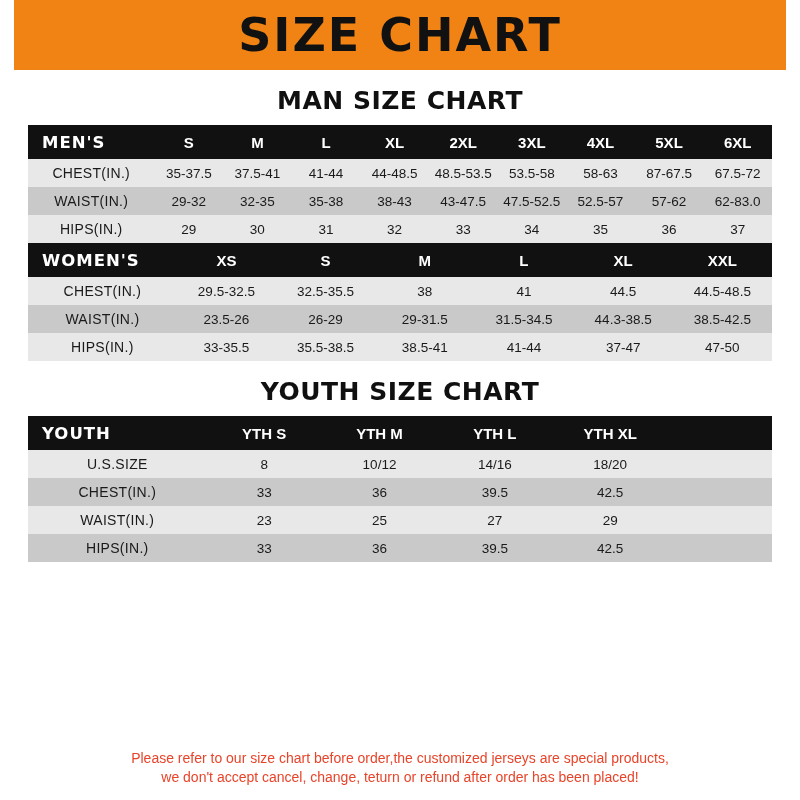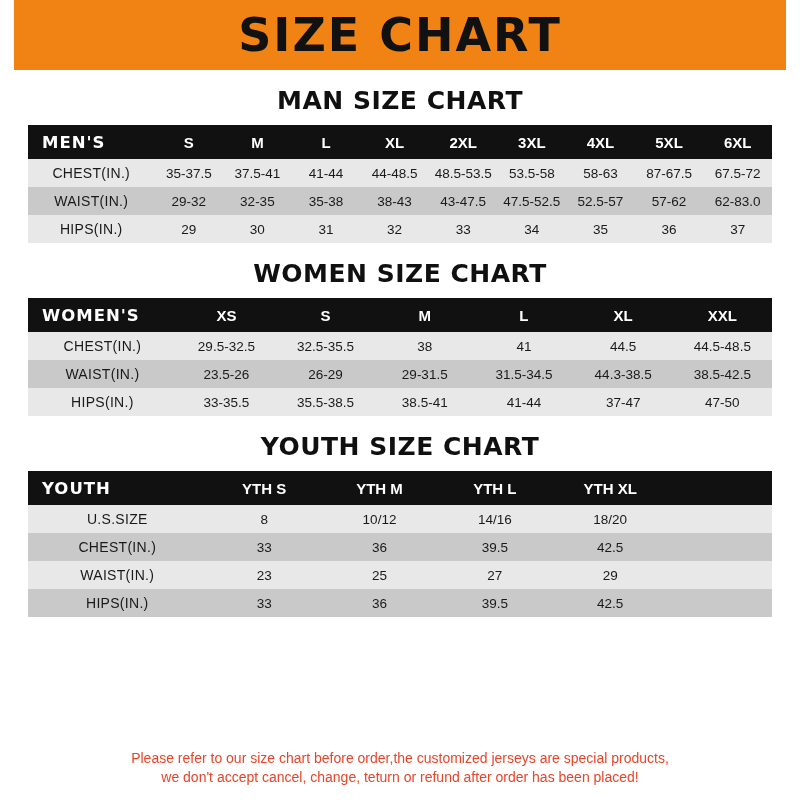--- a/index.html
+++ b/index.html
@@ -189,21 +189,20 @@
           <td>32</td>
           <td>33</td>
           <td>34</td>
           <td>35</td>
           <td>36</td>
           <td>37</td>
         </tr>
       </tbody>
     </table>
 
-    <div class="section-title">WOMEN SIZE CHART</div>
     <table class="chart">
       <colgroup>
         <col style="width:20%">
           <col>
           <col>
           <col>
           <col>
           <col>
           <col>
       </colgroup>

